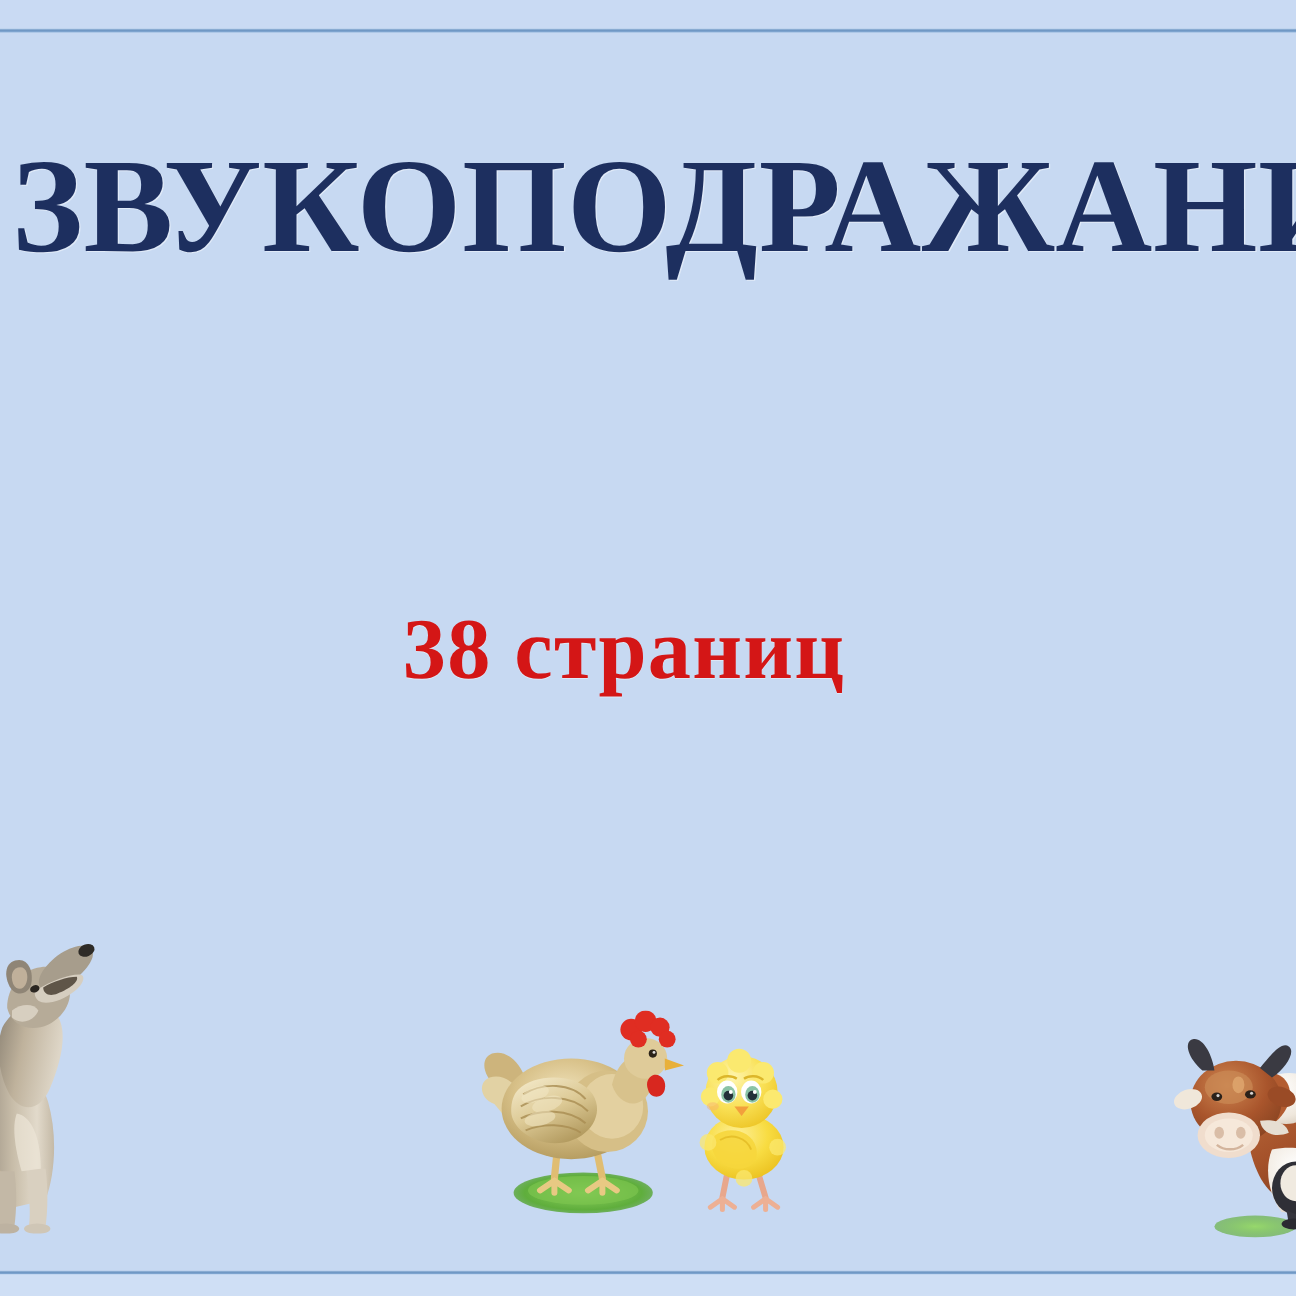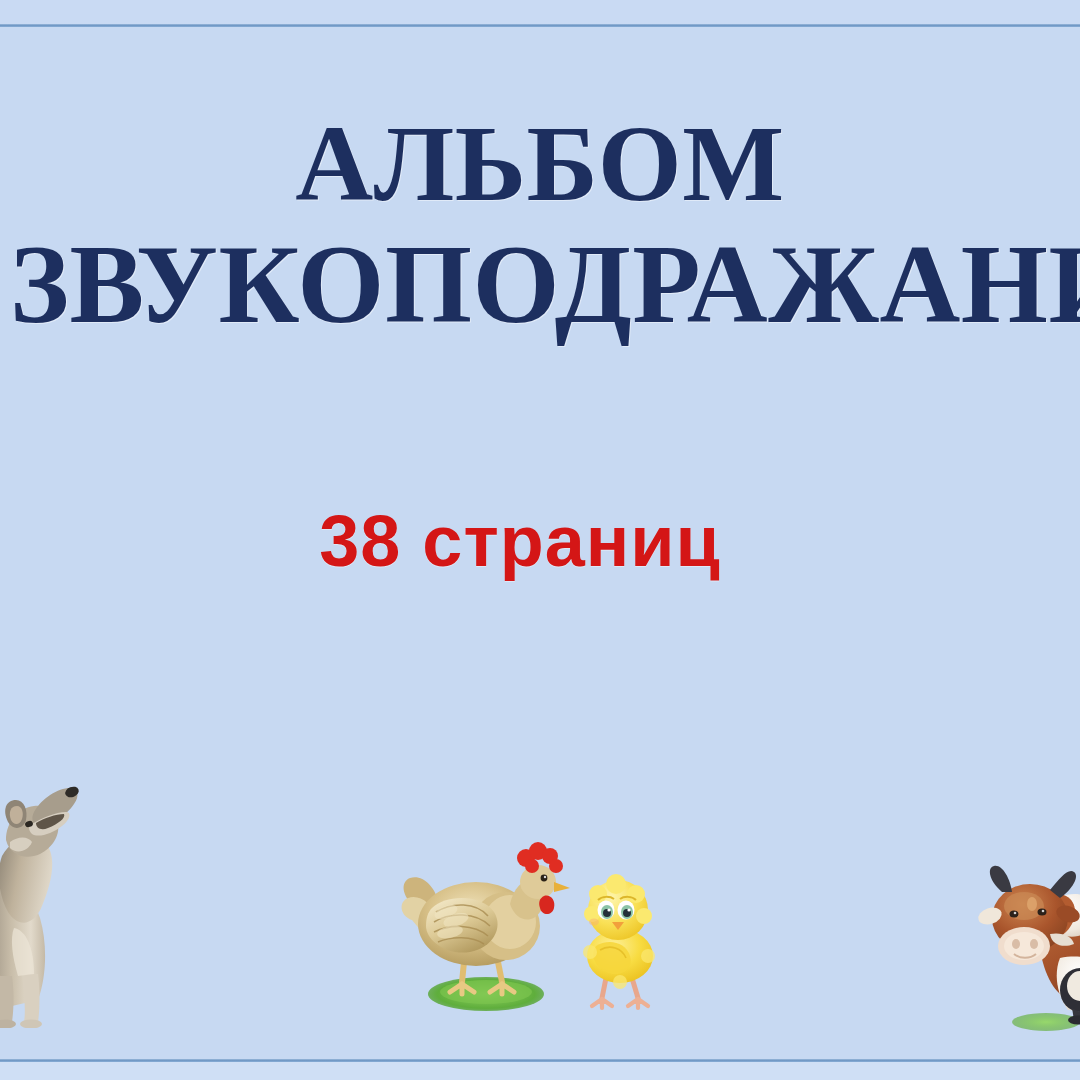--- a/index.html
+++ b/index.html
@@ -65,21 +65,21 @@
   
   .subtitle {
     position: absolute;
     left: 0;
     top: 500px;
     width: 1080px;
     text-align: center;
   }
   .subtitle-text {
     display: inline-block;
-    font-family: Liberation Sans, sans-serif;
+    font-family: Liberation Serif, serif;
     font-weight: 700;
     font-size: 72px;
     color: #d41616;
     letter-spacing: 1px;
     transform: translateX(-20px);
     text-shadow: 0 1px 0 rgba(255,255,255,0.4);
   }
 
   
   .art { position: absolute; }
@@ -93,21 +93,20 @@
 </style>
 </head>
 <body>
 
 <div id="slide">
 
   <div class="band-top"></div>
   <div class="rule rule-top"></div>
 
   <div class="title-block">
-    <div class="title-line title-line-1">АЛЬБОМ</div>
     <div class="title-line title-line-2">ЗВУКОПОДРАЖАНИЙ</div>
   </div>
 
   <div class="subtitle">
     <span class="subtitle-text">38 страниц</span>
   </div>
 
   <div class="art art-wolf">
     <svg viewBox="0 0 150 250" xmlns="http://www.w3.org/2000/svg">
       <defs>

